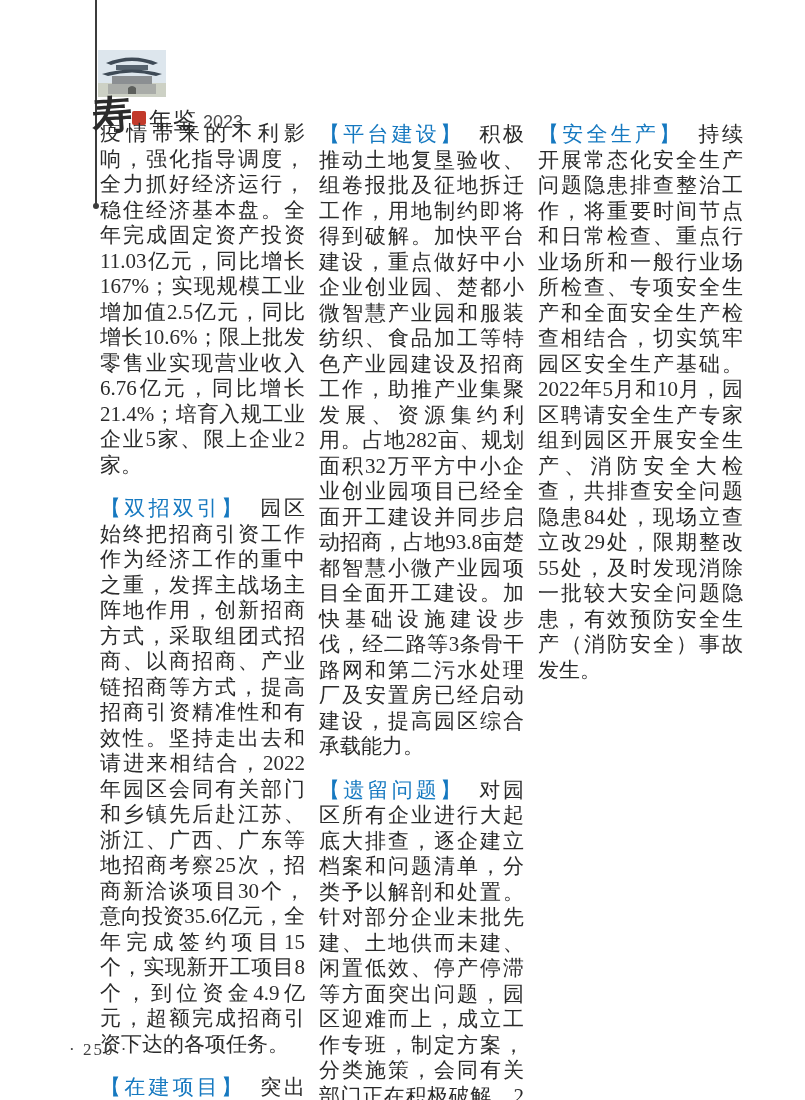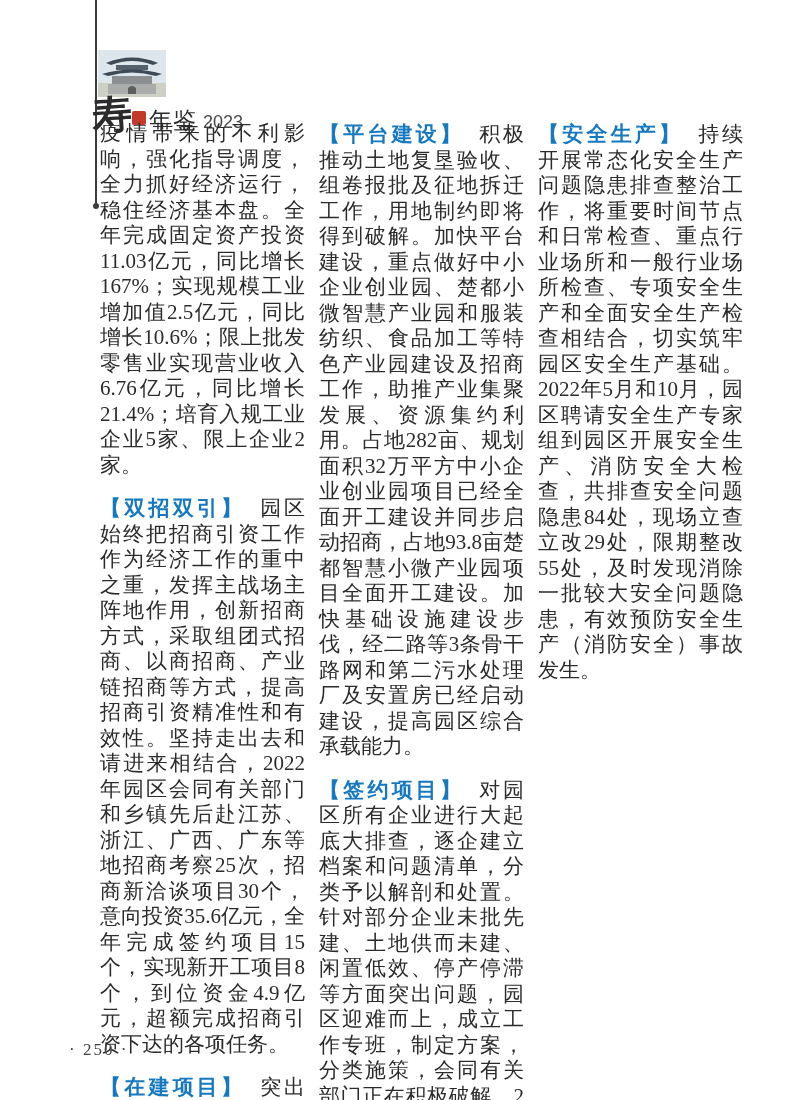--- a/index.html
+++ b/index.html
@@ -65,21 +65,21 @@
   .col{flex:1 1 0;min-width:0;}
   .block{
     margin:0 0 17px 0;
     font-size:21px;line-height:25.5px;
     text-align:justify;
     text-justify:inter-ideograph;
   }
   .block:last-child{margin-bottom:11px;}
   .entry-header{
     font-family:"Liberation Sans","DejaVu Sans",sans-serif;
-    font-weight:bold;
+    font-weight:normal;
     color:#1679c0;
     margin-right:15px;
     letter-spacing:0.5px;
   }
   
   .pageno{
     position:absolute;left:69px;top:1040px;
     font-size:17px;color:#404040;
     letter-spacing:2px;
   }
@@ -114,21 +114,21 @@
   </header>
 
   <main class="columns">
     <div class="col" id="col-0">
         <p class="block para"><span>疫情带来的不利影响，强化指导调度，全力抓好经济运行，稳住经济基本盘。全年完成固定资产投资11.03亿元，同比增长167%；实现规模工业增加值2.5亿元，同比增长10.6%；限上批发零售业实现营业收入6.76亿元，同比增长21.4%；培育入规工业企业5家、限上企业2家。</span></p>
         <p class="block entry"><span class="entry-header">【双招双引】</span><span>园区始终把招商引资工作作为经济工作的重中之重，发挥主战场主阵地作用，创新招商方式，采取组团式招商、以商招商、产业链招商等方式，提高招商引资精准性和有效性。坚持走出去和请进来相结合，2022年园区会同有关部门和乡镇先后赴江苏、浙江、广西、广东等地招商考察25次，招商新洽谈项目30个，意向投资35.6亿元，全年完成签约项目15个，实现新开工项目8个，到位资金4.9亿元，超额完成招商引资下达的各项任务。</span></p>
         <p class="block entry"><span class="entry-header">【在建项目】</span><span>突出抓好项目谋划，按照谋划一批、签约一批、开工一批、储备一批的思路，建立滚动接续的项目储备机制，共谋划编制项目38个（包含2023年），计划总投资约114亿元。加快重点招商引资项目推进力度。总投资1.3亿鸿合粘扣带项目建成投产，总投资1.1亿元安徽玛瑙泉食品、总投资1.5亿元安徽乐盛食品、总投资1.02亿元的味思特食品项目、总投资0.65亿元艾其味果蔬冷冻项</span></p>
       </div>
     <div class="col" id="col-1">
         <p class="block entry"><span class="entry-header">【平台建设】</span><span>积极推动土地复垦验收、组卷报批及征地拆迁工作，用地制约即将得到破解。加快平台建设，重点做好中小企业创业园、楚都小微智慧产业园和服装纺织、食品加工等特色产业园建设及招商工作，助推产业集聚发展、资源集约利用。占地282亩、规划面积32万平方中小企业创业园项目已经全面开工建设并同步启动招商，占地93.8亩楚都智慧小微产业园项目全面开工建设。加快基础设施建设步伐，经二路等3条骨干路网和第二污水处理厂及安置房已经启动建设，提高园区综合承载能力。</span></p>
-        <p class="block entry"><span class="entry-header">【签约项目】</span><span>对园区所有企业进行大起底大排查，逐企建立档案和问题清单，分类予以解剖和处置。针对部分企业未批先建、土地供而未建、闲置低效、停产停滞等方面突出问题，园区迎难而上，成立工作专班，制定方案，分类施策，会同有关部门正在积极破解。2家企业未批先建问题已提交县历史遗留问题领导组会解决；楚都国际建材城　93亩闲置低效用地已经盘活，天昊机电等停产停滞企业通过二次招</span></p>
+        <p class="block entry"><span class="entry-header">【遗留问题】</span><span>对园区所有企业进行大起底大排查，逐企建立档案和问题清单，分类予以解剖和处置。针对部分企业未批先建、土地供而未建、闲置低效、停产停滞等方面突出问题，园区迎难而上，成立工作专班，制定方案，分类施策，会同有关部门正在积极破解。2家企业未批先建问题已提交县历史遗留问题领导组会解决；楚都国际建材城　93亩闲置低效用地已经盘活，天昊机电等停产停滞企业通过二次招</span></p>
       </div>
     <div class="col" id="col-2">
         <p class="block entry"><span class="entry-header">【安全生产】</span><span>持续开展常态化安全生产问题隐患排查整治工作，将重要时间节点和日常检查、重点行业场所和一般行业场所检查、专项安全生产和全面安全生产检查相结合，切实筑牢园区安全生产基础。2022年5月和10月，园区聘请安全生产专家组到园区开展安全生产、消防安全大检查，共排查安全问题隐患84处，现场立查立改29处，限期整改55处，及时发现消除一批较大安全问题隐患，有效预防安全生产（消防安全）事故发生。</span></p>
       </div>
   </main>
 
   <span class="pageno">· 250 ·</span>
 
 </div>
 

